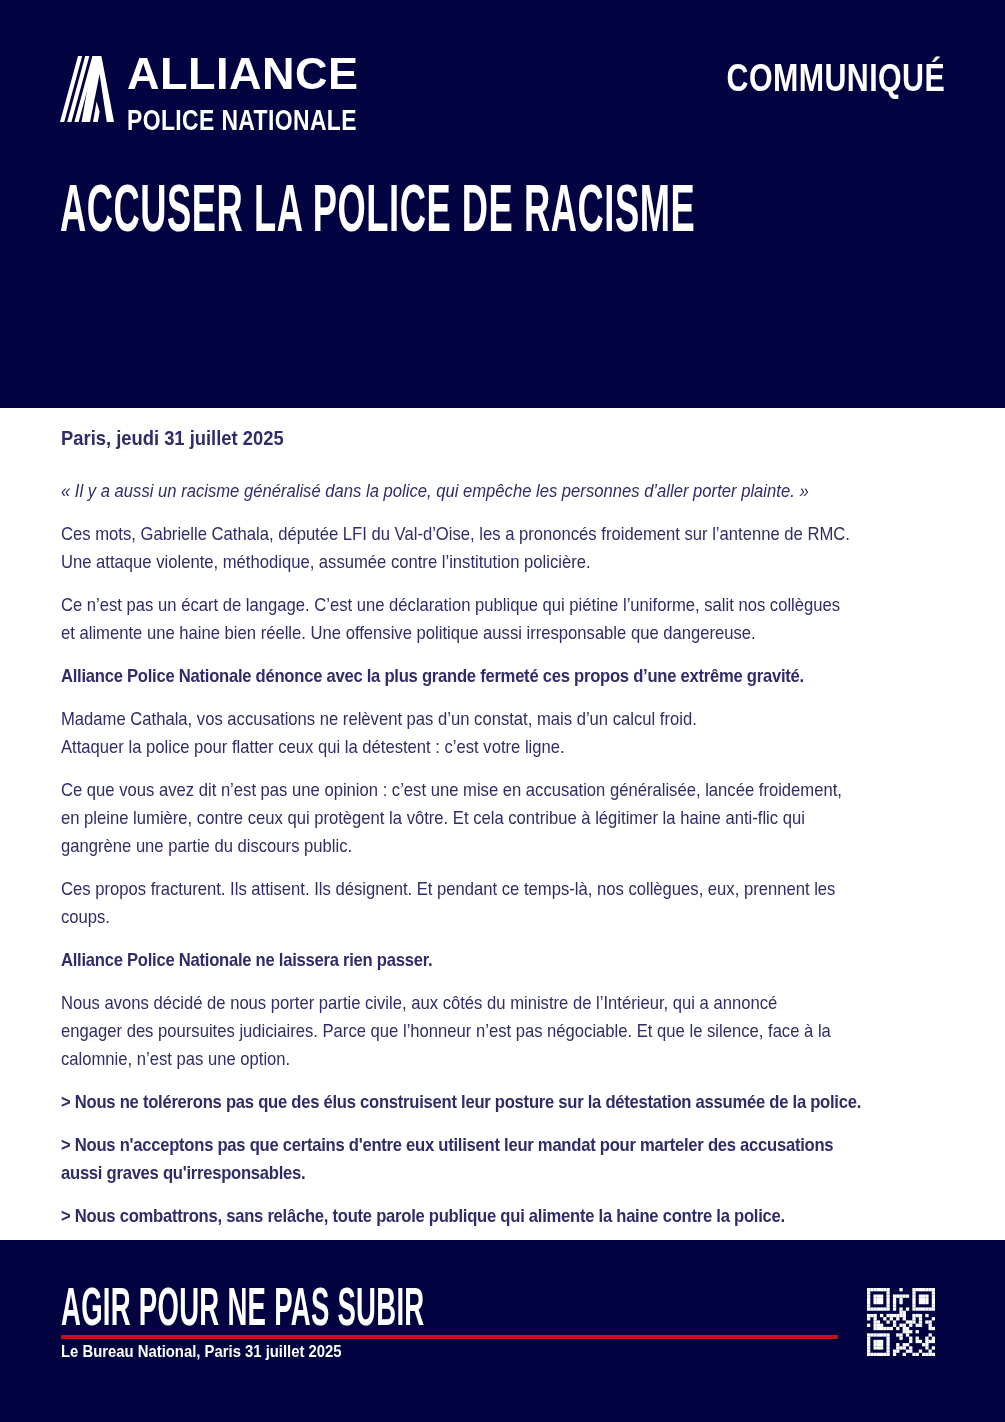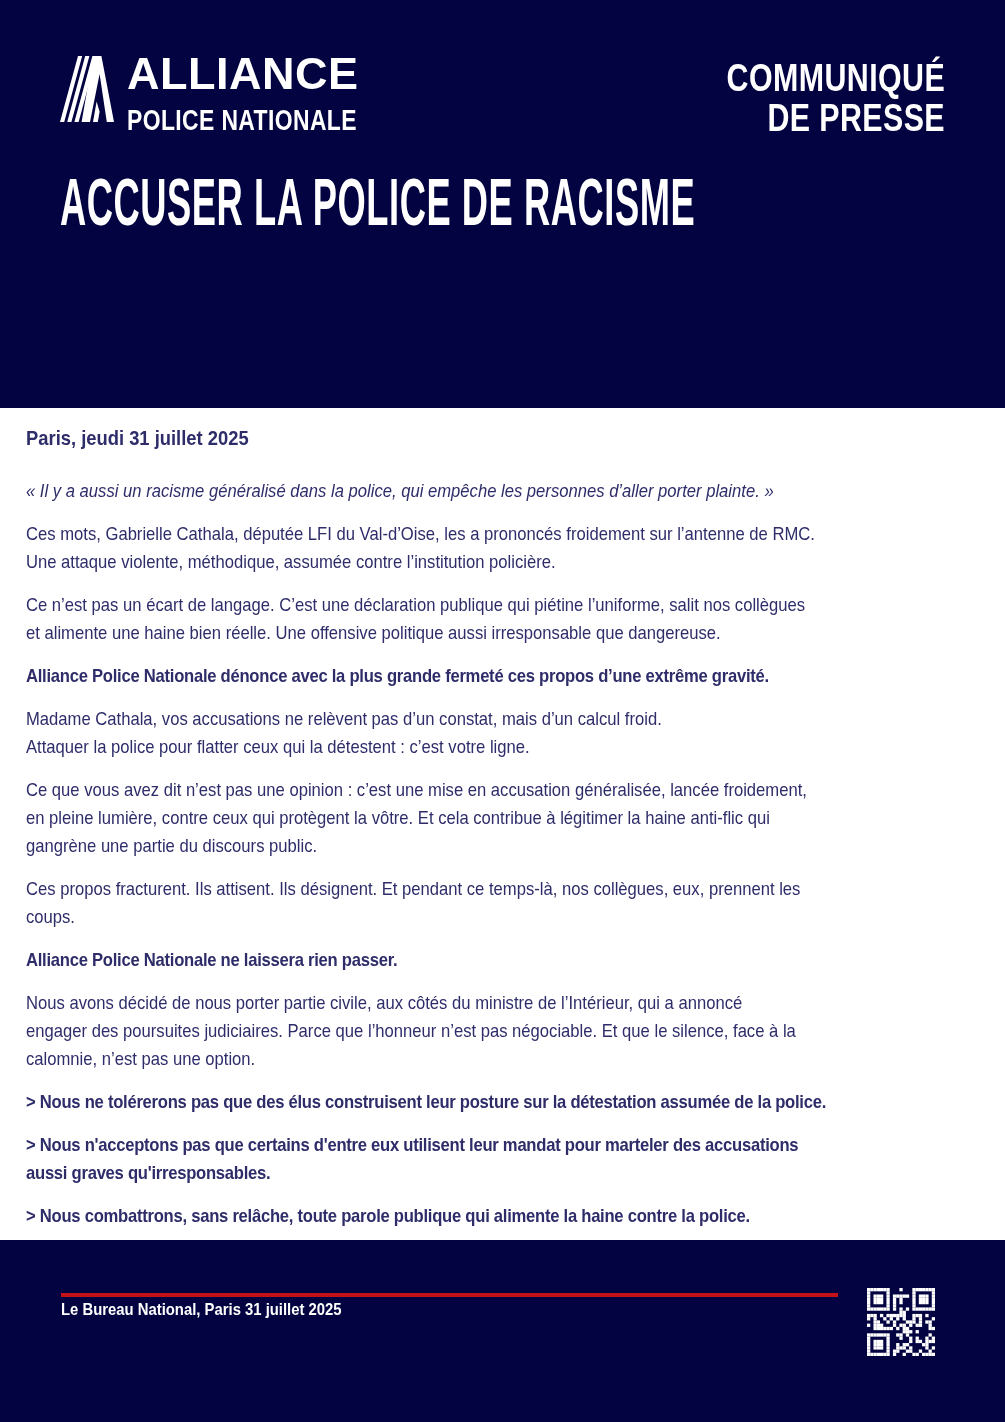--- a/index.html
+++ b/index.html
@@ -24,28 +24,28 @@
   .logo-line2 span{
     display:inline-block;font-weight:bold;font-size:29px;line-height:24px;
     transform:scaleX(0.79);transform-origin:left top;white-space:nowrap;letter-spacing:0.5px;
   }
   .press{text-align:right;padding-top:6px;}
   .press-line{height:40px;}
   .press-line span{
     display:inline-block;font-weight:bold;font-size:38px;line-height:40px;
     transform:scaleX(0.8);transform-origin:right top;white-space:nowrap;letter-spacing:0.5px;
   }
-  .headline{margin-top:32px;}
+  .headline{margin-top:44px;}
   .headline-line{height:64px;}
   .headline-line span{
     display:inline-block;font-weight:bold;font-size:66px;line-height:64px;
     transform:scaleX(0.55);transform-origin:left top;white-space:nowrap;letter-spacing:1px;
   }
   
-  .bodytext{box-sizing:border-box;padding:16px 0 0 26px;color:#2e2d6a;}
+  .bodytext{box-sizing:border-box;padding:16px 0 0 61px;color:#2e2d6a;}
   .body-inner{
     width:1080px;transform:scaleX(0.875);transform-origin:left top;
     font-size:19px;line-height:28px;
   }
   .dateline{font-weight:bold;font-size:21px;line-height:28px;margin:0 0 25px 0;}
   .para{margin:0 0 15px 0;}
   .para .ln{display:block;white-space:nowrap;}
   .para.italic{font-style:italic;}
   .para.bold{font-weight:bold;letter-spacing:-0.3px;}
   
@@ -88,23 +88,20 @@
           <div class="logo-line1">ALLIANCE</div>
           <div class="logo-line2">
             <span>POLICE NATIONALE</span>
           </div>
         </div>
       </div>
       <div class="press">
         <div class="press-line">
           <span>COMMUNIQUÉ</span>
         </div>
-        <div class="press-line">
-          <span>DE PRESSE</span>
-        </div>
       </div>
     </div>
 
     <div class="headline">
       <div class="headline-line">
         <span>ACCUSER LA POLICE DE RACISME</span>
       </div>
     </div>
   </div>
 
@@ -155,20 +152,23 @@
             <span class="ln">aussi graves qu'irresponsables.</span>
           </p>
           <p class="para bold">
             <span class="ln">&gt; Nous combattrons, sans relâche, toute parole publique qui alimente la haine contre la police.</span>
           </p>
         </div>
     </div>
   </div>
 
   <div class="footer">
+    <div class="footer-title">
+      <span>AGIR POUR NE PAS SUBIR</span>
+    </div>
     <div class="red-line"></div>
     <div class="footer-byline">
       <span>Le Bureau National, Paris 31 juillet 2025</span>
     </div>
     <svg class="qr" id="qr" viewBox="0 0 21 21" xmlns="http://www.w3.org/2000/svg" aria-hidden="true">
         <rect x="0" y="0" width="1.02" height="1.02" fill="#ffffff"></rect>
         <rect x="1" y="0" width="1.02" height="1.02" fill="#ffffff"></rect>
         <rect x="2" y="0" width="1.02" height="1.02" fill="#ffffff"></rect>
         <rect x="3" y="0" width="1.02" height="1.02" fill="#ffffff"></rect>
         <rect x="4" y="0" width="1.02" height="1.02" fill="#ffffff"></rect>

